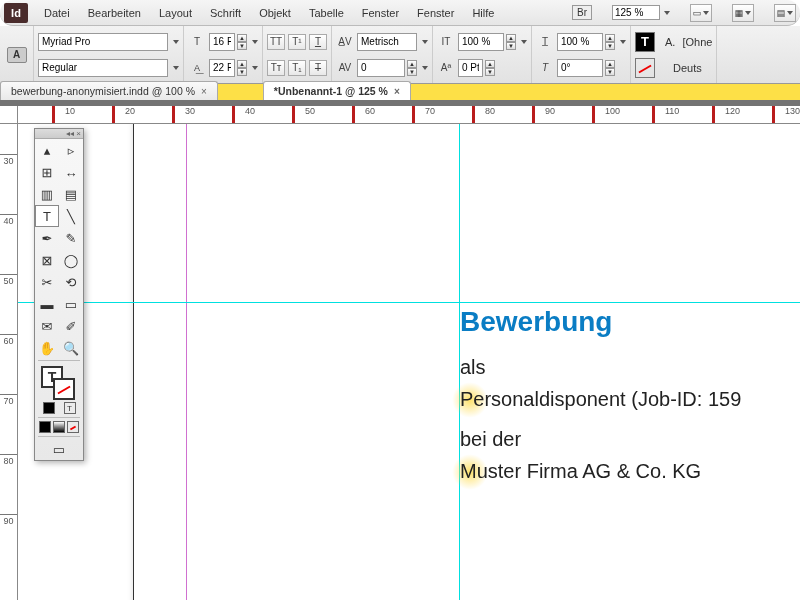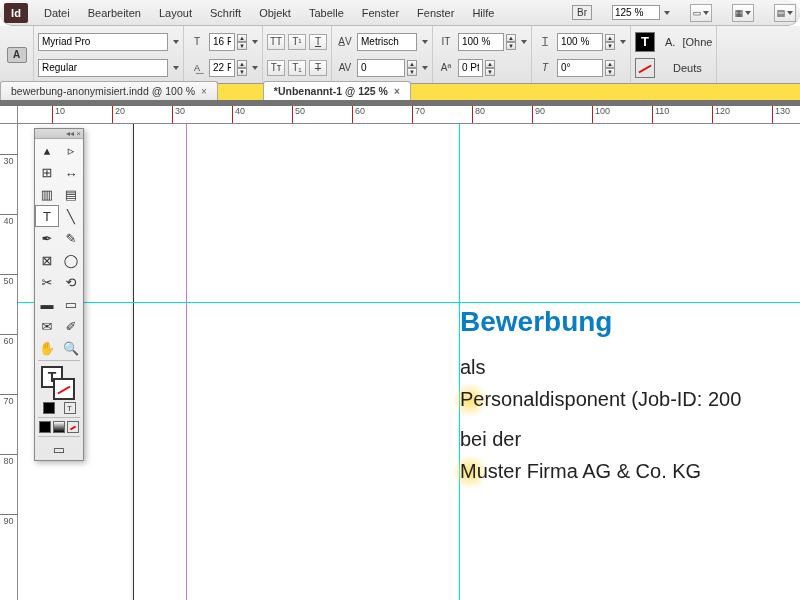--- a/index.html
+++ b/index.html
@@ -34,21 +34,21 @@
 .t-swatch { width:20px; height:20px; border:1px solid #777; display:flex; align-items:center; justify-content:center; font-size:13px; font-weight:bold; position:relative;}
 .red-diag::after { content:""; position:absolute; left:2px; right:2px; top:50%; border-top:2px solid #e00; transform: rotate(-30deg);}
 .black-box { background:#000; color:#000;}
 
 .tabs { height: 22px; background: #fde047; border-bottom: 6px solid #737373; display:flex; align-items:flex-end;}
 .tab { padding: 3px 10px; font-size: 10.5px; border: 1px solid #aaa; border-bottom: none; background: linear-gradient(#fafafa,#e9e9e9); margin-right:-1px; display:flex; align-items:center; gap:6px; border-radius: 3px 3px 0 0;}
 .tab.active { background: #fff; font-weight:bold;margin-left:46px;}
 .tab .x { font-size: 10px; color:#666; cursor:pointer;}
 
 .ruler-h { position:absolute; left:18px; top:106px; right:0; height:18px; background:#fff; border-bottom:1px solid #888; display:flex;}
-.ruler-h .tick { position:absolute; top:0; bottom:0; border-left:1px solid #b91c1c; font-size:9px; padding-left:2px; color:#555;}
+.ruler-h .tick { position:absolute; top:0; bottom:0; border-left:3px solid #b91c1c; font-size:9px; padding-left:10px; color:#555;}
 .ruler-v { position:absolute; left:0; top:124px; width:18px; bottom:0; background:#fff; border-right:1px solid #888;}
 .ruler-v .tick { position:absolute; left:0; right:0; border-top:1px solid #777; font-size:9px; padding-top:1px; color:#555; text-align:center;}
 .ruler-origin { position:absolute; left:0; top:106px; width:18px; height:18px; background:#fff; border-right:1px solid #888; border-bottom:1px solid #888;}
 
 .canvas { position:absolute; left:18px; top:124px; right:0; bottom:0; background:#fff; overflow:hidden;}
 .page-bg { position:absolute; left:115px; top:-8px; right:-10px; bottom:-10px; background:#fff; border:1px solid #333; box-shadow: 3px 3px 8px rgba(0,0,0,0.3);}
 .guide-v { position:absolute; top:0; bottom:0; width:0; border-left:1px solid #00e0e0;}
 .guide-h { position:absolute; left:0; right:0; height:0; border-top:1px solid #00e0e0;}
 .margin-v { position:absolute; top:0; bottom:0; width:0; border-left:1px solid #d070d0;}
 
@@ -300,21 +300,21 @@
   <div class="page-bg"></div>
   <div class="margin-v" style="left:168px"></div>
   <div class="guide-v" style="left:441px"></div>
   <div class="guide-h" style="top:178px"></div>
 
   <div class="doc-text">
     <div class="hdr">Bewerbung</div>
     <div class="line"><span>als</span></div>
     <div class="line">
       <div class="text-hl" style="left:-8px; top:-2px"></div>
-      <span>Personaldisponent (Job-ID: 200</span>
+      <span>Personaldisponent (Job-ID: 159</span>
     </div>
     <div class="line" style="margin-top:10px"><span>bei der</span></div>
     <div class="line">
       <div class="text-hl" style="left:-8px; top:-2px"></div>
       <span>Muster Firma AG &amp; Co. KG</span>
     </div>
   </div>
 </div>
 
 <div class="tools">

